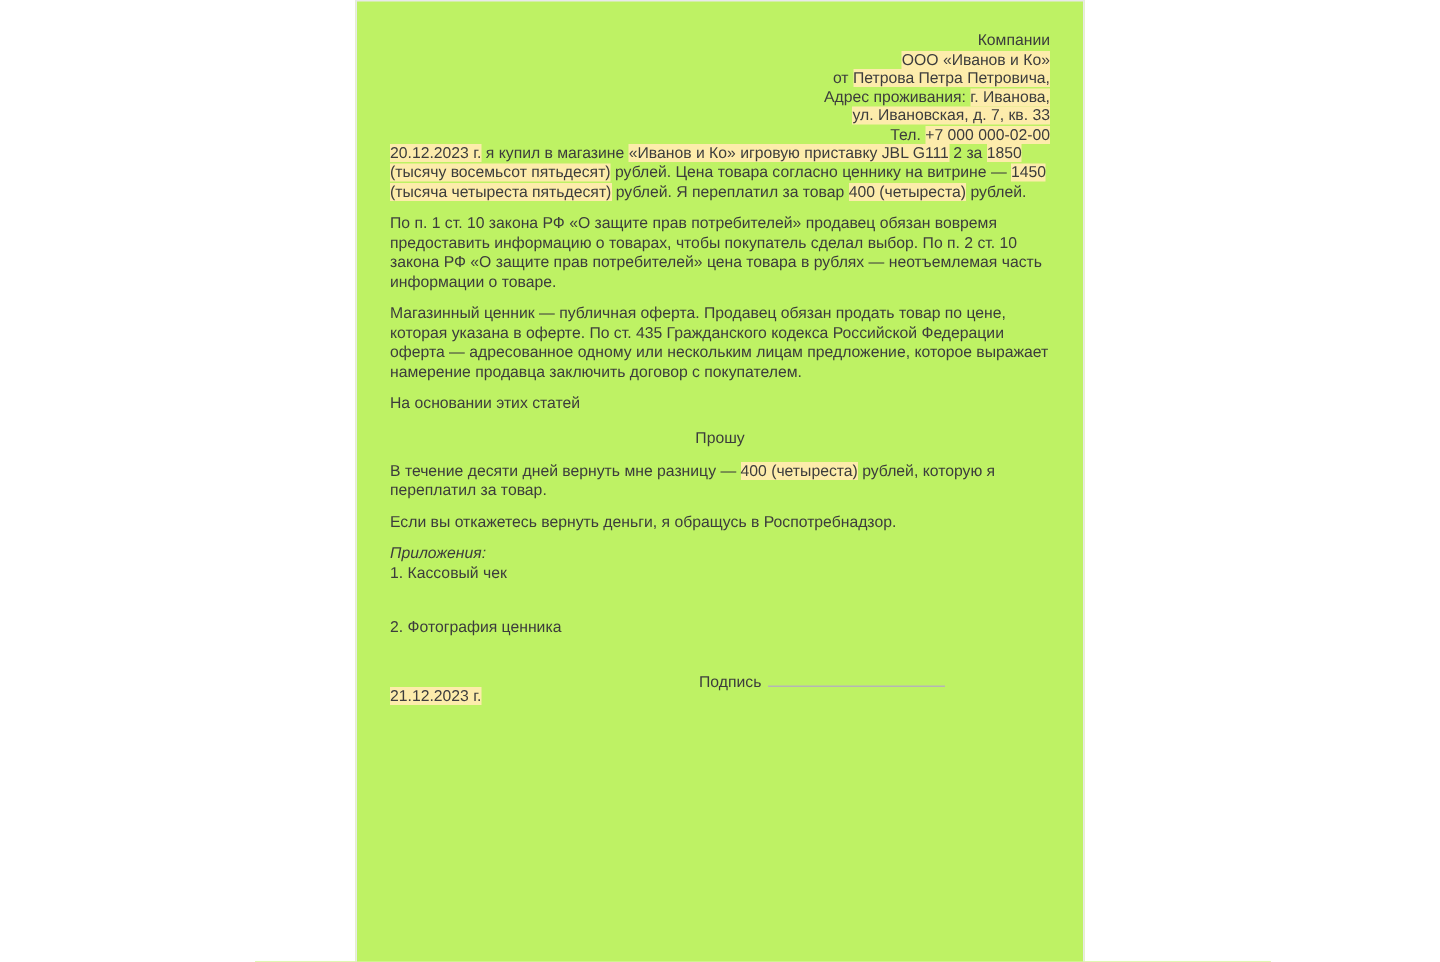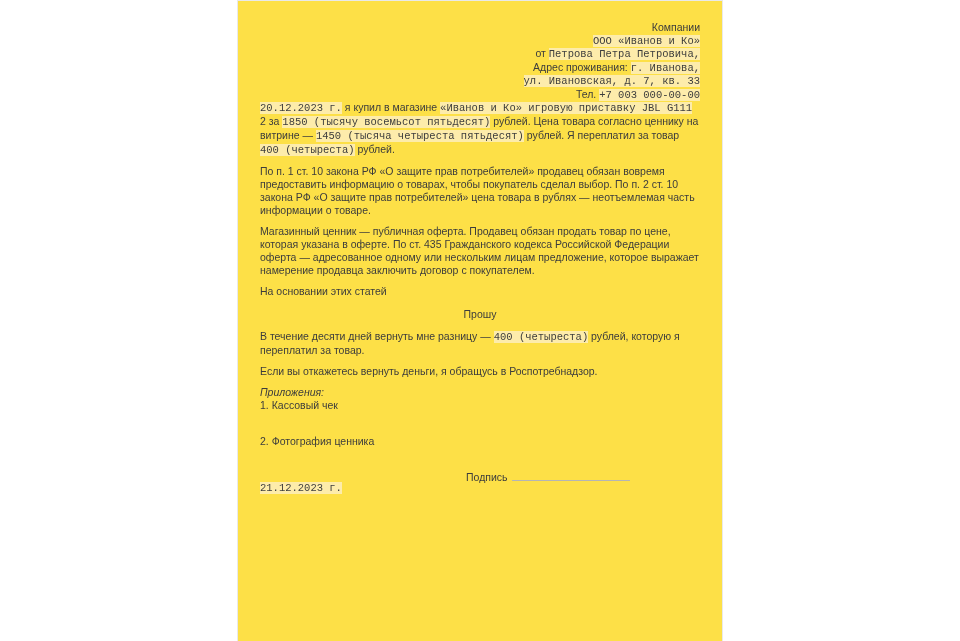--- a/index.html
+++ b/index.html
@@ -4,21 +4,21 @@
 <style>
   html,body{margin:0;padding:0;}
   body{
     width:960px;height:641px;overflow:hidden;background:#ffffff;
     font-family:"Liberation Sans","DejaVu Sans",sans-serif;
     color:var(--text,#3c3c3c);
     position:relative;
   }
   .page{
     position:absolute;left:237px;top:0;width:486px;height:641px;
-    background:#fde047;
+    background:#bef264;
     border-left:1px solid var(--border,#e9e9e9);
     border-right:1px solid var(--border,#e9e9e9);
     border-top:1px solid var(--border,#e9e9e9);
     box-sizing:border-box;
     padding:20px 22px 0 22px;
   }
   .recipient{
     text-align:right;
     font-size:10.5px;line-height:12.5px;
   }
@@ -28,21 +28,21 @@
     text-align:center;margin:14px 0 10px 0;
   }
   .doc-body{font-size:10.5px;line-height:13px;}
   .block{margin:0 0 8px 0;}
   .block.center{text-align:center;}
   [data-block="basis"]{margin-bottom:10px;}
   [data-block="request-heading"]{margin:10px 0 9px 0;}
   [data-block="attachments-title"]{margin-bottom:0;font-style:italic;}
   [data-block="attachment-1"]{margin-bottom:23px;}
   [data-block="attachment-2"]{margin-bottom:16px;}
-  .hl{background:var(--hl,#fdecab);font-family:Liberation Mono, monospace;}
+  .hl{background:var(--hl,#fdecab);}
   .footer-row{
     position:relative;
     margin-top:21px;
     font-size:10.5px;line-height:13px;
     height:16px;
   }
   .doc-date{position:absolute;left:0;top:0;margin-top:12px;}
   .sig{position:absolute;left:206px;top:0;white-space:nowrap;}
   .sig-line{
     display:inline-block;
@@ -56,21 +56,21 @@
 <body style="--hl: #fdecab; --text: #3c3c3c; --border: #e9e9e9; --sigline: #b5b5b5;">
 
 <div class="page">
 
   <div class="recipient">
       <div class="hline"><span>Компании</span></div>
       <div class="hline"><span class="hl">ООО «Иванов и Ко»</span></div>
       <div class="hline"><span>от </span><span class="hl">Петрова Петра Петровича,</span></div>
       <div class="hline"><span>Адрес проживания: </span><span class="hl">г. Иванова,</span></div>
       <div class="hline"><span class="hl">ул. Ивановская, д. 7, кв. 33</span></div>
-      <div class="hline"><span>Тел. </span><span class="hl">+7 003 000-00-00</span></div>
+      <div class="hline"><span>Тел. </span><span class="hl">+7 000 000-02-00</span></div>
     </div>
 
 
   <div class="doc-body">
       <div class="block" data-block="purchase"><span class="hl">20.12.2023 г.</span><span> я купил в магазине </span><span class="hl">«Иванов и Ко» игровую приставку JBL G111</span><span> 2 за </span><span class="hl">1850 (тысячу восемьсот пятьдесят)</span><span> рублей. Цена товара согласно ценнику на витрине — </span><span class="hl">1450 (тысяча четыреста пятьдесят)</span><span> рублей. Я переплатил за товар </span><span class="hl">400 (четыреста)</span><span> рублей.</span></div>
       <div class="block" data-block="law"><span>По п. 1 ст. 10 закона РФ «О защите прав потребителей» продавец обязан вовремя предоставить информацию о товарах, чтобы покупатель сделал выбор. По п. 2 ст. 10 закона РФ «О защите прав потребителей» цена товара в рублях — неотъемлемая часть информации о товаре.</span></div>
       <div class="block" data-block="offer"><span>Магазинный ценник — публичная оферта. Продавец обязан продать товар по цене, которая указана в оферте. По ст. 435 Гражданского кодекса Российской Федерации оферта — адресованное одному или нескольким лицам предложение, которое выражает намерение продавца заключить договор с покупателем.</span></div>
       <div class="block" data-block="basis"><span>На основании этих статей</span></div>
       <div class="block center" data-block="request-heading"><span>Прошу</span></div>
       <div class="block" data-block="request"><span>В течение десяти дней вернуть мне разницу — </span><span class="hl">400 (четыреста)</span><span> рублей, которую я переплатил за товар.</span></div>

